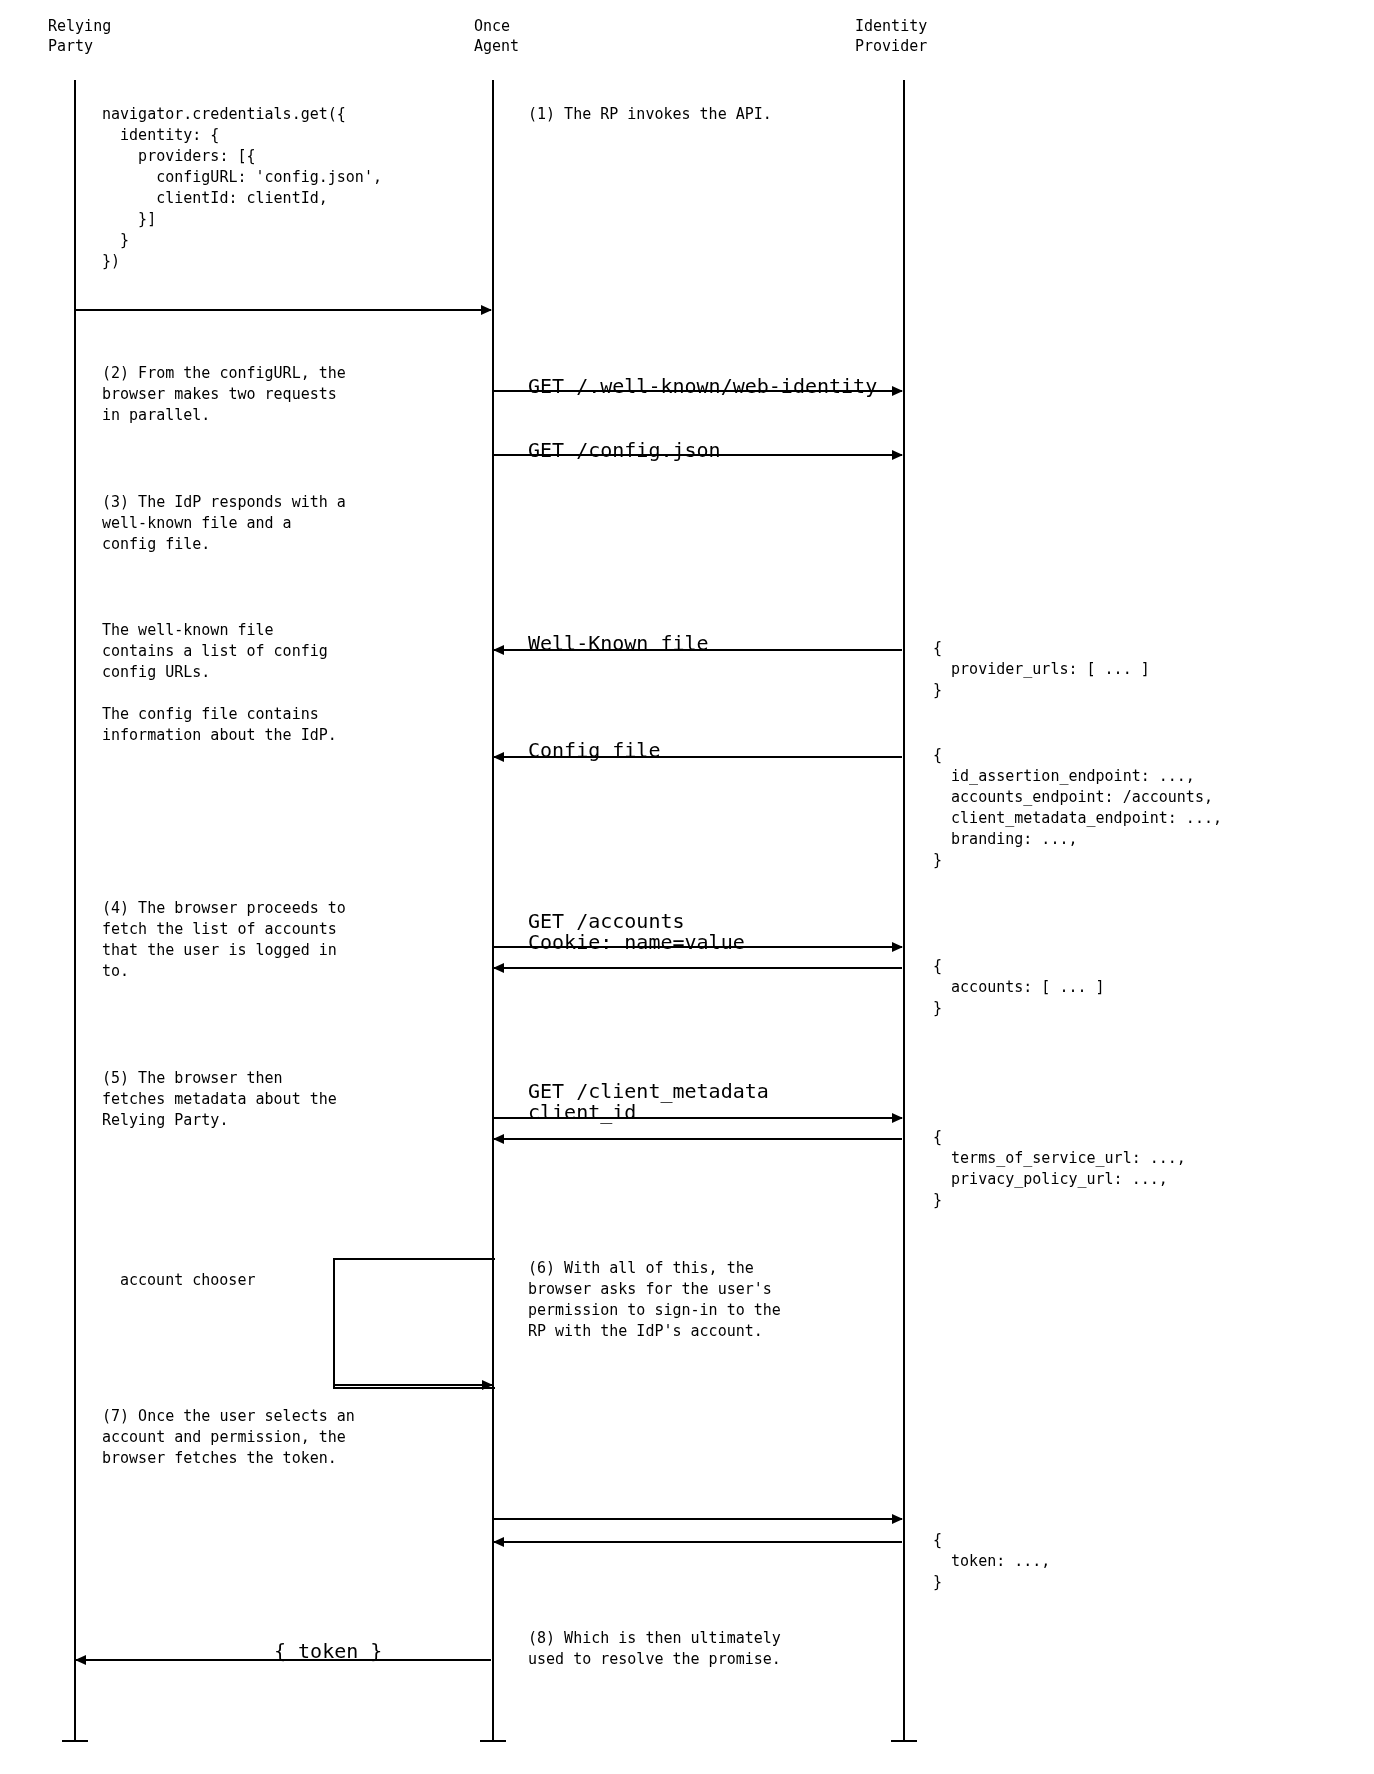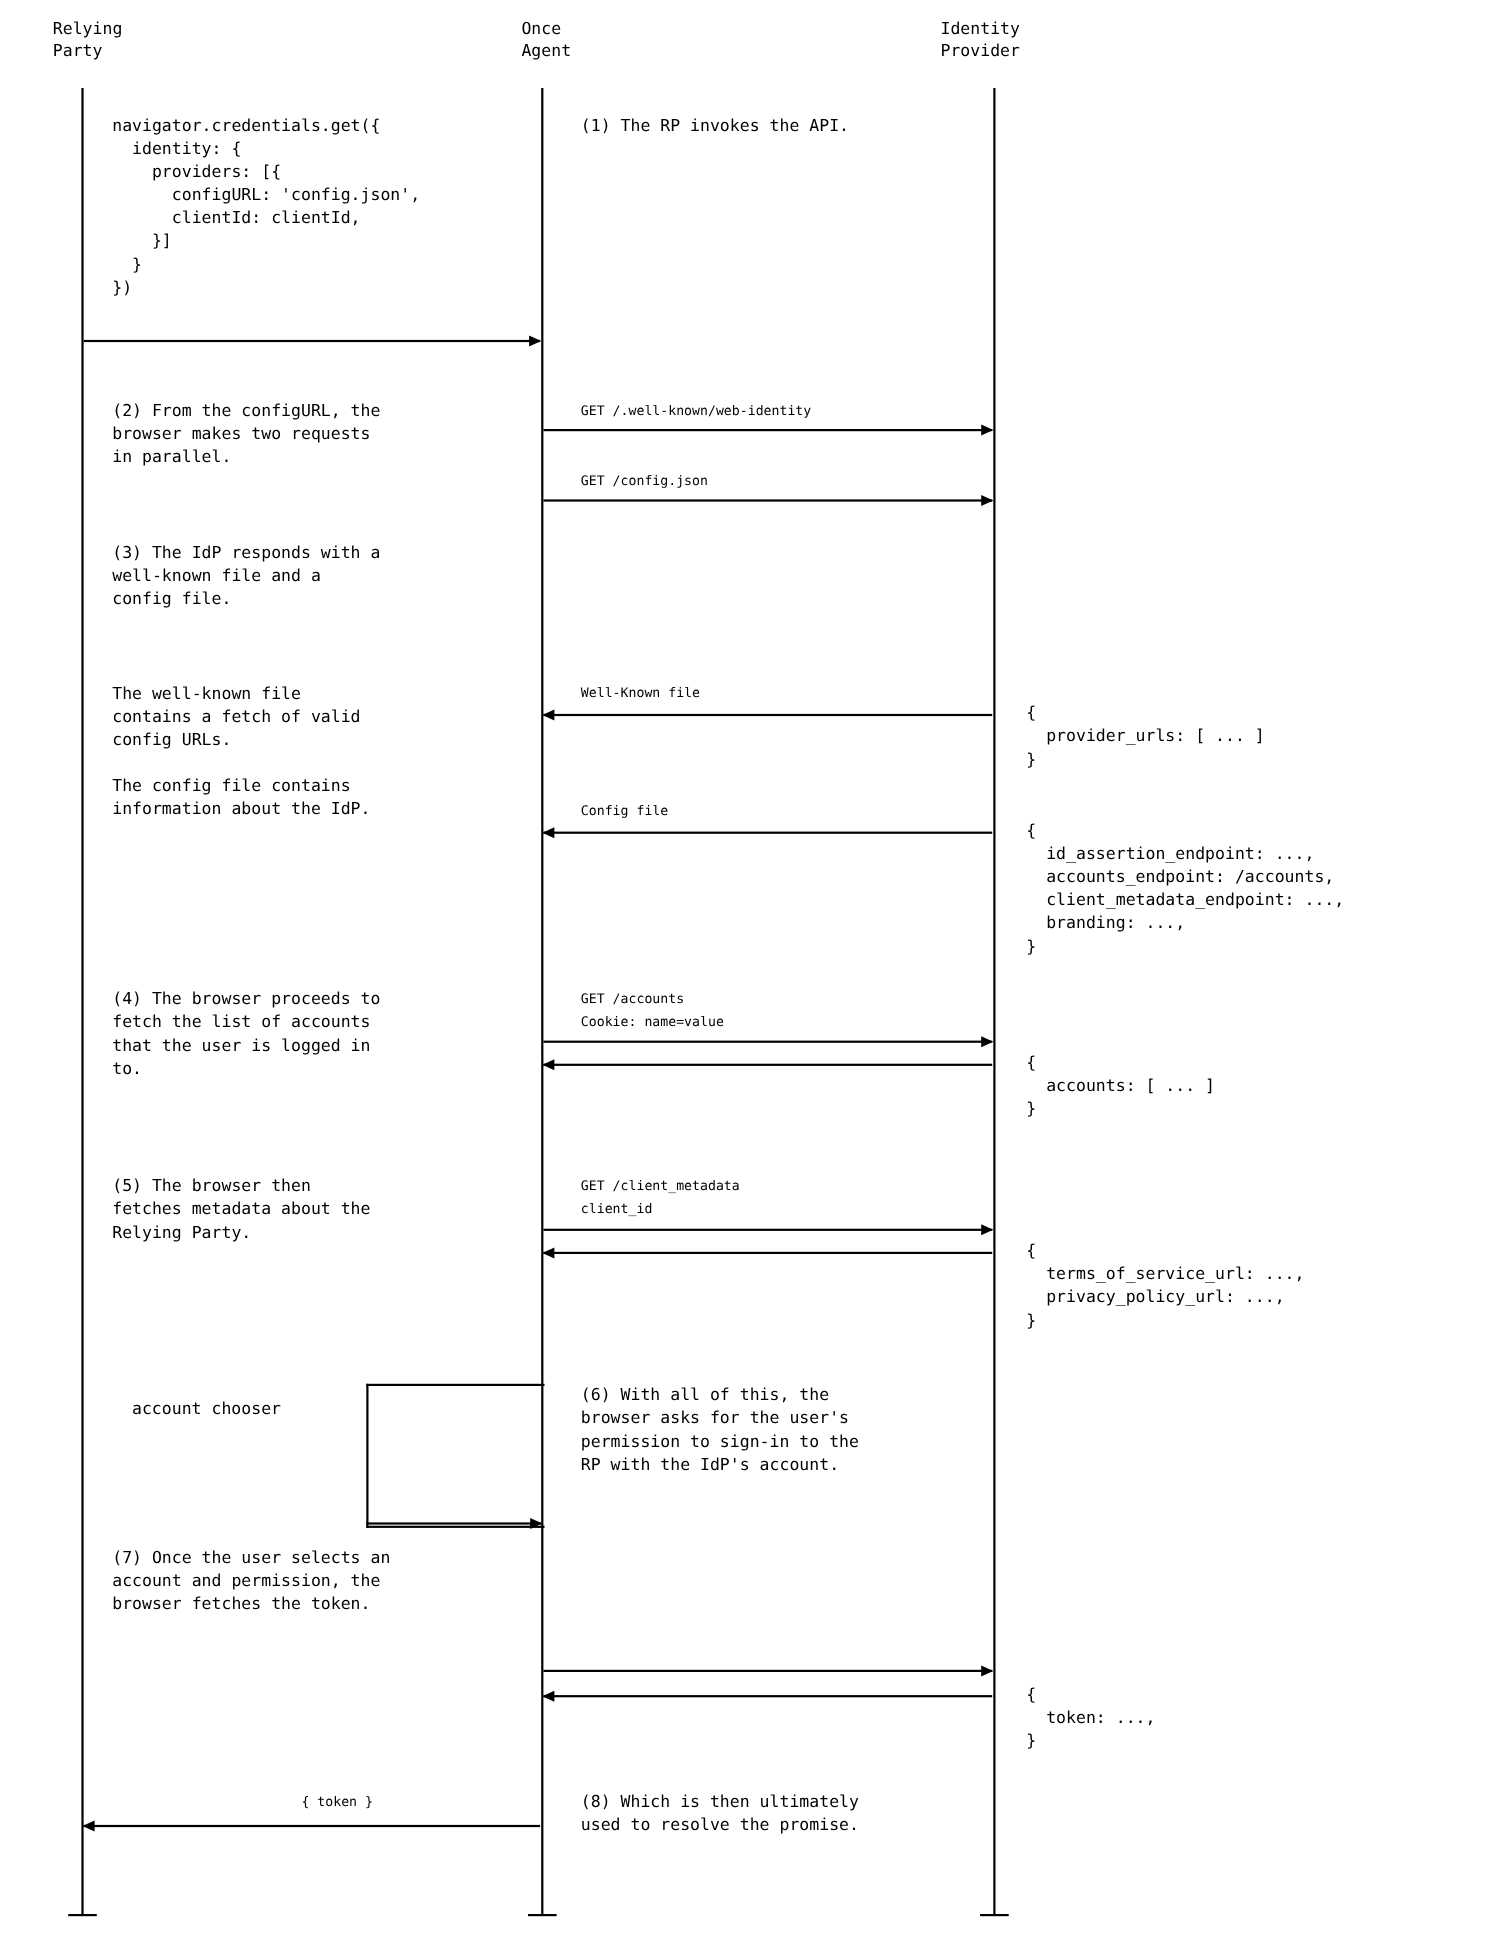--- a/index.html
+++ b/index.html
@@ -35,23 +35,24 @@
     border-top: 2px solid #000;
   }
   .note {
     position: absolute;
     font-size: 15px;
     line-height: 21px;
     white-space: pre;
   }
   .msg-label {
     position: absolute;
-    font-size: 12px;
-    line-height: 21px;
-    white-space: pre;
+    font-size: 20px;
+    line-height: 21px;
+    white-space: pre;
+    margin-top: 13px;
   }
   .payload {
     position: absolute;
     font-size: 15px;
     line-height: 21px;
     white-space: pre;
   }
   .arrow {
     position: absolute;
     height: 10px;
@@ -144,21 +145,21 @@
   <div class="arrow" style="left:494px; top:450px; width:408px;">
     <div class="shaft"></div>
     <div class="head-r"></div>
   </div>
 
   <div class="note" style="left:102px; top:492px;">(3) The IdP responds with a
 well-known file and a
 config file.</div>
 
   <div class="note" style="left:102px; top:620px;">The well-known file
-contains a fetch of valid
+contains a list of config
 config URLs.</div>
   <div class="msg-label" style="left:528px; top:620px;">Well-Known file</div>
   <div class="arrow" style="left:494px; top:645px; width:408px;">
     <div class="shaft"></div>
     <div class="head-l"></div>
   </div>
   <div class="payload" style="left:933px; top:638px;">{
   provider_urls: [ ... ]
 }</div>
 

